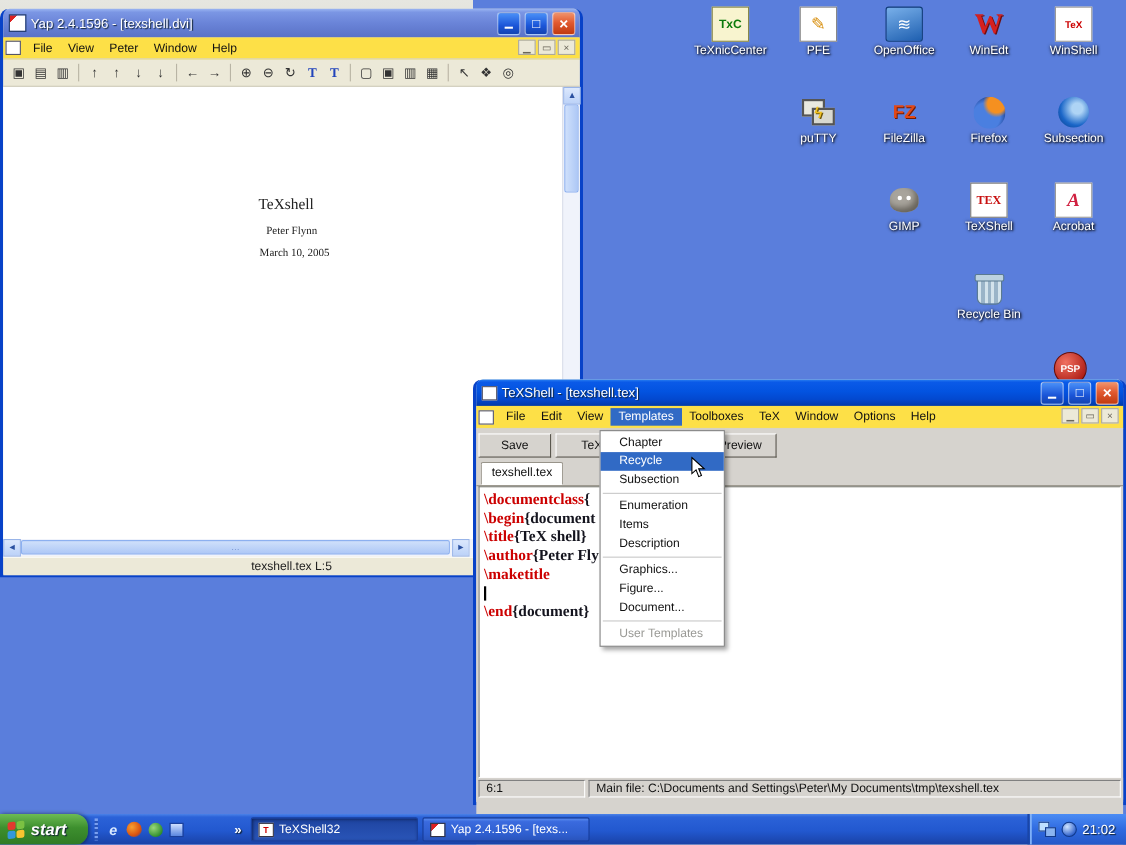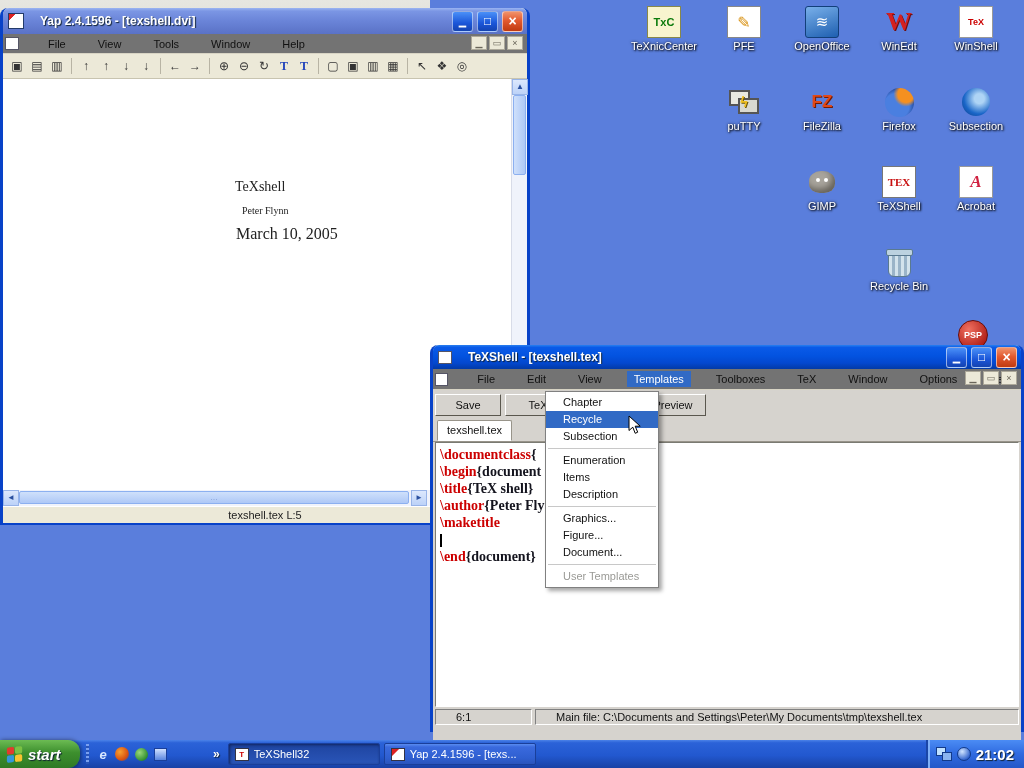--- a/index.html
+++ b/index.html
@@ -44,46 +44,46 @@
   .ic-mycomputer::after { content:""; position:absolute; left:8px; top:6px; width:17px; height:12px; background:#2a55d8; }
   #psp-badge { position:absolute; left:958px; top:320px; width:30px; height:30px; border-radius:50%; z-index:3;
       background:radial-gradient(circle at 35% 30%, #f07060, #b02018 75%); color:#fff; font-weight:bold; font-size:9px;
       display:flex; align-items:center; justify-content:center; border:1px solid #6a0e08; }
 
   
   .win { position:absolute; background:#ece9d8; border-left:3px solid #0842c8; border-right:3px solid #0842c8; border-bottom:3px solid #0842c8; border-radius:8px 8px 0 0; }
   .titlebar { height:26px; margin:-0px -0px 0 -0px; border-radius:6px 6px 0 0; display:flex; align-items:center; padding:0 4px 0 5px; gap:4px;
       background:linear-gradient(180deg,#2a80f0 0%,#0a5ae8 10%,#0353e0 45%,#0348cf 75%,#023aa6 100%); }
   .titlebar.inactive { background:linear-gradient(180deg,#9ab4f2 0%,#7b96e4 12%,#6a84d8 50%,#5a72c6 100%); }
-  .ttext { flex:1; color:#fff; font-weight:bold; font-size:12px; text-shadow:1px 1px 1px #123; white-space:nowrap; overflow:hidden;margin-left:12px; }
+  .ttext { flex:1; color:#fff; font-weight:normal; font-size:12px; text-shadow:1px 1px 1px #123; white-space:nowrap; overflow:hidden; }
   .cbtn { width:21px; height:21px; border-radius:3px; border:1px solid rgba(255,255,255,.55); color:#fff; text-align:center;
       background:linear-gradient(180deg,#4a90f8,#1a55d8 60%,#1443b0); font-size:11px; line-height:19px; font-weight:bold; }
   .cbtn.close { background:linear-gradient(180deg,#f0926a,#e25a30 45%,#c03a10); }
   .g-min::before { content:"▁"; font-size:9px; }
   .g-max::before { content:"□"; font-size:12px; }
   .g-close::before { content:"×"; font-size:14px; }
-  .menubar { height:20px; background:#737373; display:flex; align-items:center; font-size:11px; color:#111; padding:0 2px; position:relative; border-bottom:1px solid #d8d4c4;gap:18px;}
+  .menubar { height:20px; background:#fde047; display:flex; align-items:center; font-size:11px; color:#111; padding:0 2px; position:relative; border-bottom:1px solid #d8d4c4;}
   .mitem { padding:2px 7px; }
   .mitem.active { background:#316ac5; color:#fff; }
   .mdibtns { position:absolute; right:4px; top:2px; display:flex; gap:2px; }
   .mdibtn { width:16px; height:14px; border:1px solid #aca899; background:#ece9d8; color:#6a665a; font-size:9px; line-height:12px; text-align:center; }
 
   
   #yap { left:0; top:8px; width:530px; height:517px; z-index:5; }
   .appicon { width:16px; height:16px; background:linear-gradient(135deg,#d22 24%,#fff 25%); border:1px solid #223a6a; }
   .miniicon { width:14px; height:13px; background:#fff; border:1px solid #556; margin-right:4px; }
   .y-toolbar { height:25px; background:#ece9d8; border-bottom:1px solid #c8c4b0; display:flex; align-items:center; padding:0 4px; }
   .ticon { width:20px; height:19px; text-align:center; line-height:19px; font-size:12px; color:#333; }
   .ticon.blue { color:#2244bb; font-weight:bold; font-family:"Liberation Serif",serif; }
   .ysep { width:1px; height:16px; background:#b8b4a4; margin:0 4px; }
   .y-main { display:flex; height:411px; background:#fff; }
   .y-doc { flex:1; position:relative; background:#fff; font-family:"Liberation Serif",serif; color:#222; }
   .y-title { position:absolute; left:232px; top:100px; font-size:14px; }
   .y-author { position:absolute; left:239px; top:126px; font-size:10px; }
-  .y-date { position:absolute; left:233px; top:146px; font-size:16px; }
+  .y-date { position:absolute; left:233px; top:146px; font-size:10px; }
   .scrollv { width:16px; display:flex; flex-direction:column; background:#f0f3fb; border-left:1px solid #d8dce8; }
   .sbtn { width:16px; height:16px; background:linear-gradient(180deg,#dce8fd,#bcd2f8); border:1px solid #98b4e8; color:#2a50a0; font-size:8px; line-height:14px; text-align:center; }
   .g-up::before{content:"▲";} .g-dn::before{content:"▼";} .g-lf::before{content:"◄";} .g-rt::before{content:"►";}
   .strack { flex:1; position:relative; }
   .vthumb { position:absolute; left:1px; top:0; width:13px; height:80px; border-radius:2px; background:linear-gradient(90deg,#cfe0fb,#aec8f6); border:1px solid #8cb0f0; }
   .y-hscroll { height:16px; background:#f0f3fb; display:flex; }
   .htrack { width:392px; position:relative; }
   .hthumb { position:absolute; left:0; top:1px; height:13px; width:390px; border-radius:2px; background:linear-gradient(180deg,#cfe0fb,#aec8f6); border:1px solid #8cb0f0; color:#7a96d0; font-size:8px; line-height:11px; text-align:center; }
   .hfill { flex:1; background:#f0f3fb; }
   .y-status { height:17px; background:#ece9d8; border-top:1px solid #fff; text-align:center; font-size:11px; line-height:16px; color:#222; }
@@ -95,21 +95,21 @@
   .ts-toolbar { height:30px; padding:4px 0 0 2px; }
   .pbtn { position:absolute; top:4px; width:66px; height:22px; background:#d6d3ce; border:1px solid; border-color:#fff #5a574e #5a574e #fff; box-shadow:1px 1px 0 #8a877e inset0; font-size:11px; color:#111; text-align:center; line-height:20px; }
   .ts-tabrow { height:22px; border-bottom:1px solid #98948a; padding-left:4px; }
   .tab { display:inline-block; height:21px; margin-bottom:-1px; background:#fff; border:1px solid #98948a; border-bottom:1px solid #fff; border-radius:2px 2px 0 0; font-size:11px; line-height:19px; padding:0 9px; color:#111; }
   .ts-editor { position:relative; height:265px; margin:0 2px; background:#fff; border:1px solid; border-color:#7a7a72 #fff #fff #7a7a72; overflow:hidden; padding:3px 0 0 4px; }
   .cl { height:17px; line-height:17px; font-family:"Liberation Serif",serif; font-weight:bold; font-size:14px; white-space:pre; }
   .cl .cmd { color:#cc0000; }
   .cl .rest { color:#14141e; }
   .caret { display:inline-block; width:2px; height:13px; background:#000; vertical-align:middle; }
   .ts-status { height:20px; display:flex; gap:3px; padding:2px 2px; background:#d6d3ce; }
-  .spanel { border:1px solid; border-color:#808080 #fff #fff #808080; font-size:11px; line-height:14px; padding:0 20px; color:#111; white-space:nowrap; overflow:hidden; }
+  .spanel { border:1px solid; border-color:#808080 #fff #fff #808080; font-size:11px; line-height:14px; padding:0 6px; color:#111; white-space:nowrap; overflow:hidden; }
   .spanel.left { width:97px; }
   .spanel.right { flex:1; }
 
   
   #tmenu { position:absolute; left:112px; top:46px; width:114px; background:#fff; border:1px solid #808080; box-shadow:3px 3px 4px rgba(0,0,0,.35); padding:2px 0; z-index:60; }
   .pitem { height:17px; line-height:17px; font-size:11px; color:#111; padding-left:17px; white-space:nowrap; }
   .pitem.sel { background:#316ac5; color:#fff; }
   .pitem.dis { color:#9a9a96; }
   .msep { height:1px; background:#c8c8c8; margin:3px 2px; }
   #cursor { position:absolute; left:195px; top:70px; z-index:70; }
@@ -134,21 +134,21 @@
   .tico { width:14px; height:13px; flex:0 0 auto; }
   .ti-tex { background:#fff; border:1px solid #334; color:#c00; font-weight:bold; font-size:8px; line-height:11px; text-align:center; }
   .ti-yap { background:linear-gradient(135deg,#d22 30%,#fff 31%); border:1px solid #334; }
   .ti-psp { width:13px; height:13px; border-radius:50%; background:radial-gradient(circle at 35% 30%, #f07060, #a01818 80%); border:1px solid #5a0a06; }
   .tray { margin-left:auto; height:28px; display:flex; align-items:center; gap:5px; padding:0 10px 0 8px;
       background:linear-gradient(180deg,#4b8cf4 0%,#2f6ae0 50%,#2458c8 100%); border-left:2px solid #1a46a8; box-shadow:inset 2px 0 0 #7fb0f8; }
   .tnet { position:relative; width:16px; height:14px; }
   .tnet::before { content:""; position:absolute; left:0; top:0; width:8px; height:7px; background:#bfe0ff; border:1px solid #123a8a; }
   .tnet::after { content:""; position:absolute; right:0; bottom:0; width:8px; height:7px; background:#8ab4f0; border:1px solid #123a8a; }
   .tball { width:14px; height:14px; border-radius:50%; background:radial-gradient(circle at 35% 30%, #cfe4ff, #2458c8 80%); border:1px solid #123a8a; }
-  .clock { color:#fff; font-size:15px; text-shadow:1px 1px 1px #123;font-weight:bold; }
+  .clock { color:#fff; font-size:12px; text-shadow:1px 1px 1px #123; }
 </style>
 </head>
 <body>
 
 <div id="screen">
 
   <div id="photo">
     <div class="sky"></div>
     <div class="grass-far"></div>
     <div class="stone" style="left:8px;top:62px;width:34px;height:96px"></div>
@@ -244,21 +244,21 @@
       <div class="appicon"></div>
       <div class="ttext">Yap 2.4.1596 - [texshell.dvi]</div>
       <div class="cbtn g-min"></div>
       <div class="cbtn g-max"></div>
       <div class="cbtn close g-close"></div>
     </div>
     <div class="menubar">
       <div class="miniicon"></div>
       <div class="mitem">File</div>
       <div class="mitem">View</div>
-      <div class="mitem">Tools</div>
+      <div class="mitem">Peter</div>
       <div class="mitem">Window</div>
       <div class="mitem">Help</div>
       <div class="mdibtns">
         <div class="mdibtn">▁</div>
         <div class="mdibtn">▭</div>
         <div class="mdibtn">×</div>
       </div>
     </div>
     <div class="y-toolbar">
       <span class="ticon">▣</span>

